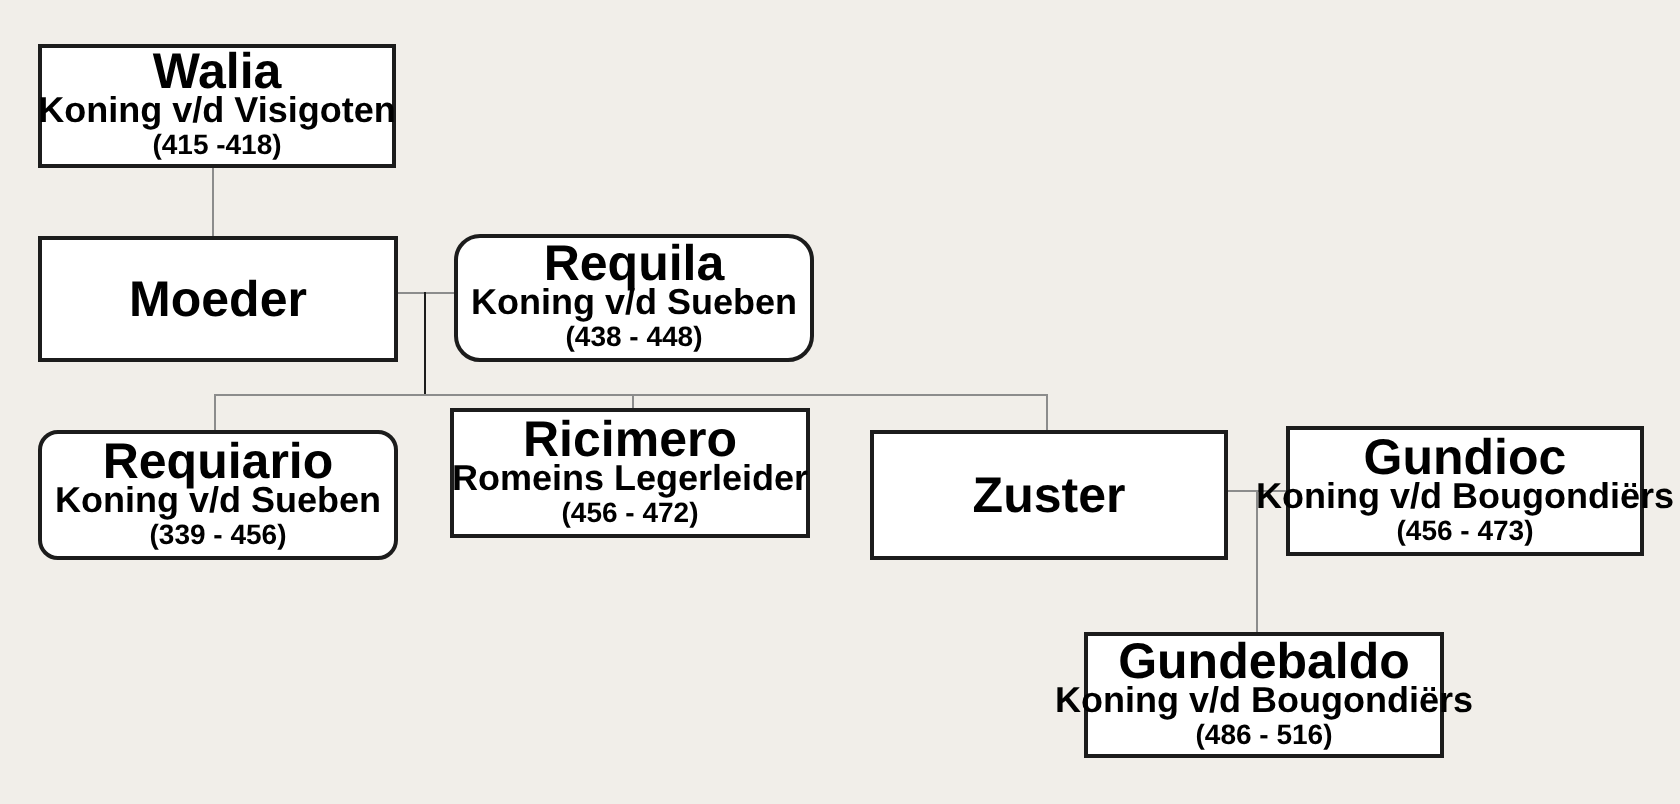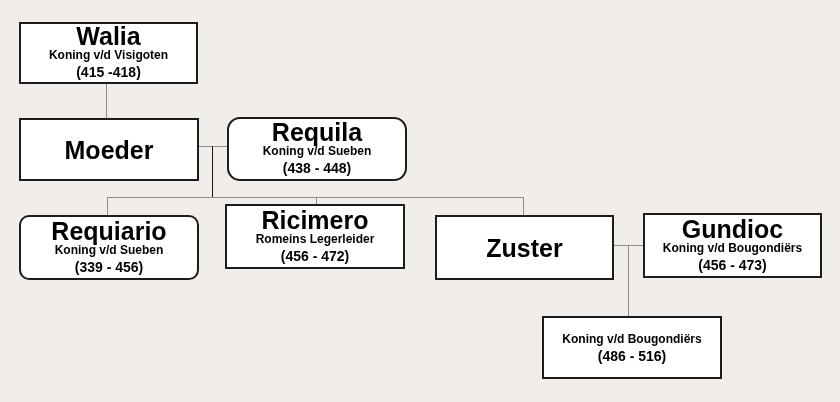--- a/index.html
+++ b/index.html
@@ -34,21 +34,21 @@
     color:var(--text);
     padding:2px 4px;
   }
   .node .name{
     font-size:25px;
     font-weight:bold;
     line-height:22px;
     white-space:nowrap;
   }
   .node .title{
-    font-size:12px;
+    font-size:18px;
     font-weight:bold;
     line-height:17px;
     white-space:nowrap;
   }
   .node .years{
     font-size:14px;
     font-weight:bold;
     line-height:17px;
     white-space:nowrap;
   }
@@ -105,17 +105,18 @@
 
   </div>
 
   <div class="node" style="left:643px;top:213px;width:179px;height:65px;">
     <span class="name">Gundioc</span>
     <span class="title">Koning v/d Bougondiërs</span>
     <span class="years">(456 - 473)</span>
   </div>
 
   <div class="node" style="left:542px;top:316px;width:180px;height:63px;">
+    <span class="name">Gundebaldo</span>
     <span class="title">Koning v/d Bougondiërs</span>
     <span class="years">(486 - 516)</span>
   </div>
 
 </div>
 
 </body></html>

